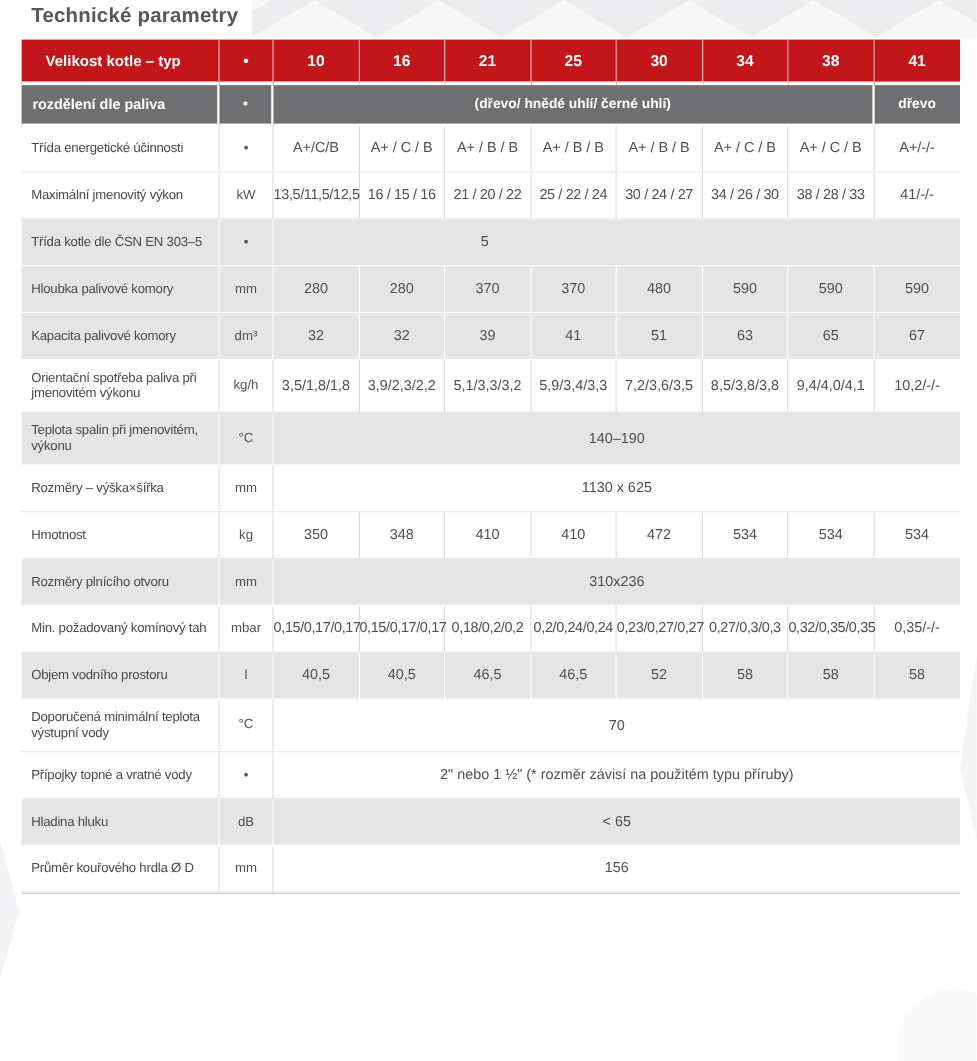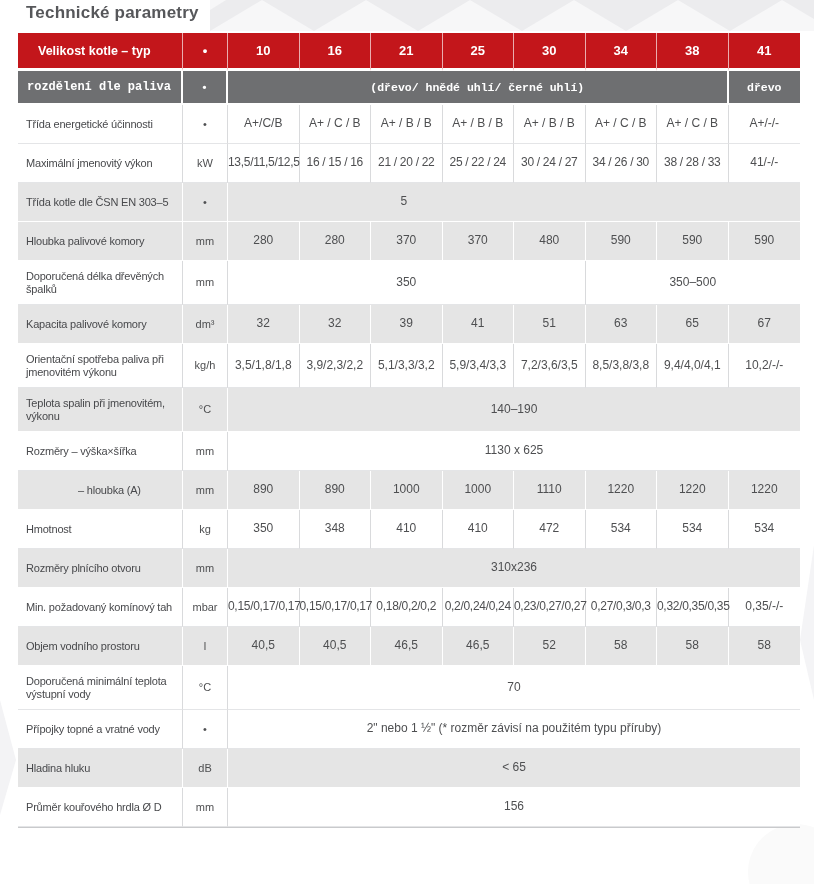--- a/index.html
+++ b/index.html
@@ -29,21 +29,20 @@
     border-bottom:3px solid #ffffff;
   }
   tr.hdr th.label{text-align:left;padding-left:20px;font-size:12.5px;}
   tr.hdr th:last-child{border-right:none;}
   
   tr.fuel td{
     background:#6e6f71;color:#ffffff;font-weight:bold;font-size:11.5px;
     height:32px;text-align:center;padding:0;
     border-right:2px solid #ffffff;
     border-bottom:2px solid #ffffff;
-    font-family:Liberation Mono, monospace;
   }
   tr.fuel td.label{text-align:left;padding-left:9px;font-size:12px;}
   tr.fuel td:last-child{border-right:none;}
   
   tr.row td{
     height:34px;text-align:center;padding:0;
     font-size:12px;color:#4e4f51;line-height:1.15;
   }
   tr.row.tall td{height:39px;}
   tr.w td{background:#ffffff;border-right:1px solid #d9dadc;border-bottom:1px solid #e4e5e7;}
@@ -148,26 +147,20 @@
         <td class="unit">mm</td>
         <td>280</td>
         <td>280</td>
         <td>370</td>
         <td>370</td>
         <td>480</td>
         <td>590</td>
         <td>590</td>
         <td>590</td>
       </tr>
-      <tr class="row w tall">
-        <td class="label">Doporučená délka dřevěných špalků</td>
-        <td class="unit">mm</td>
-        <td colspan="5">350</td>
-        <td colspan="3">350–500</td>
-      </tr>
       <tr class="row g">
         <td class="label">Kapacita palivové komory</td>
         <td class="unit">dm³</td>
         <td>32</td>
         <td>32</td>
         <td>39</td>
         <td>41</td>
         <td>51</td>
         <td>63</td>
         <td>65</td>
@@ -188,32 +181,20 @@
       <tr class="row g tall">
         <td class="label">Teplota spalin při jmenovitém, výkonu</td>
         <td class="unit">°C</td>
         <td colspan="8">140–190</td>
       </tr>
       <tr class="row w">
         <td class="label">Rozměry – výška×šířka</td>
         <td class="unit">mm</td>
         <td colspan="8">1130 x 625</td>
       </tr>
-      <tr class="row g">
-        <td class="label indent">– hloubka (A)</td>
-        <td class="unit">mm</td>
-        <td>890</td>
-        <td>890</td>
-        <td>1000</td>
-        <td>1000</td>
-        <td>1110</td>
-        <td>1220</td>
-        <td>1220</td>
-        <td>1220</td>
-      </tr>
       <tr class="row w">
         <td class="label">Hmotnost</td>
         <td class="unit">kg</td>
         <td>350</td>
         <td>348</td>
         <td>410</td>
         <td>410</td>
         <td>472</td>
         <td>534</td>
         <td>534</td>

